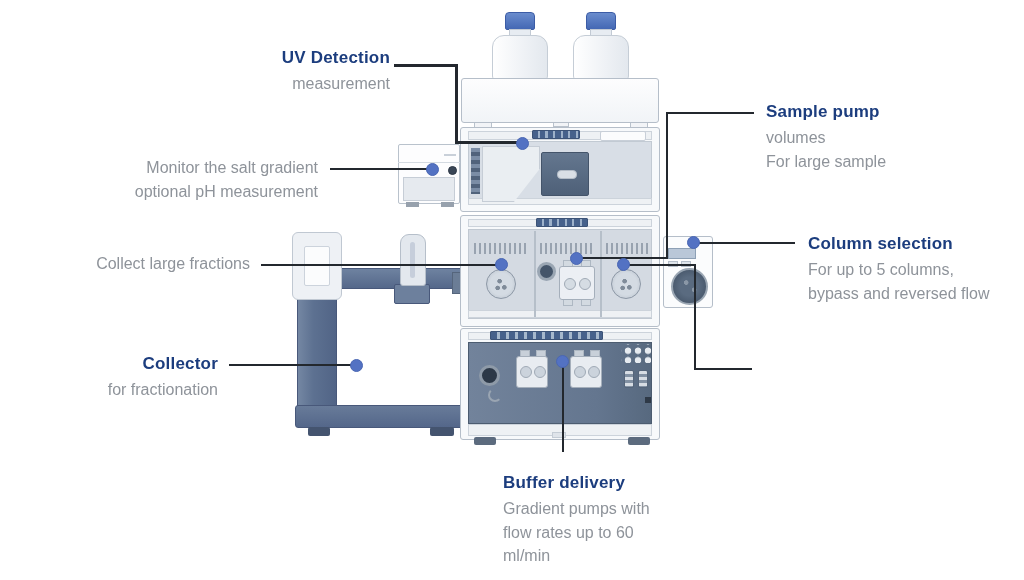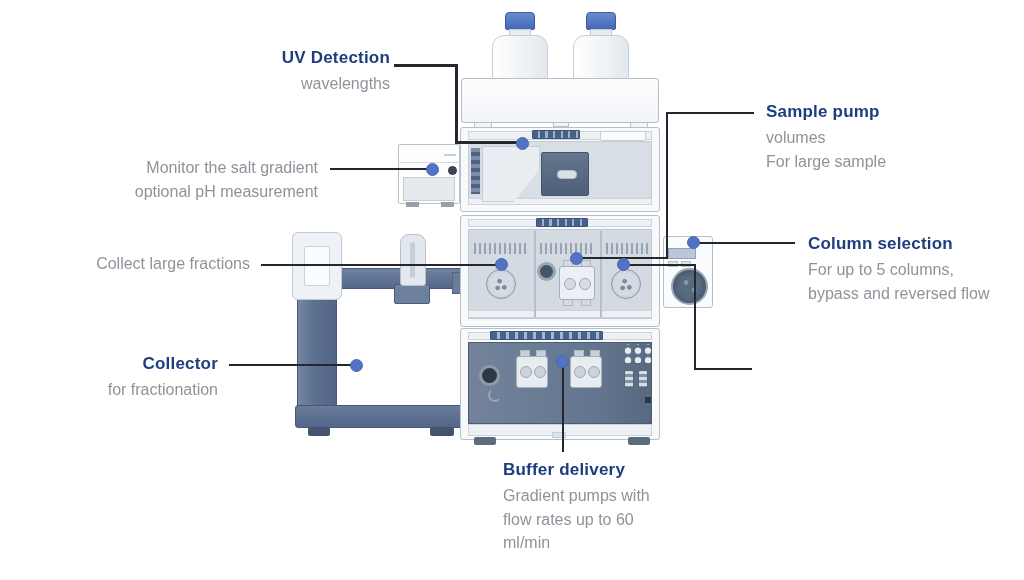--- a/index.html
+++ b/index.html
@@ -157,21 +157,21 @@
   <div class="mdot" style="left:426px;top:163px;"></div>
   <div class="mdot" style="left:495px;top:258px;"></div>
   <div class="mdot" style="left:570px;top:252px;"></div>
   <div class="mdot" style="left:617px;top:258px;"></div>
   <div class="mdot" style="left:687px;top:236px;"></div>
   <div class="mdot" style="left:350px;top:359px;"></div>
   <div class="mdot" style="left:556px;top:355px;"></div>
 
   <div class="callout ra" style="right:634px;top:47px;">
     <div class="ctitle">UV Detection</div>
-    <div class="csub">wavelengths</div>
+    <div class="csub">measurement</div>
   </div>
 
   <div class="callout ra" style="right:706px;top:156px;">
     <div class="csub">Monitor the salt gradient</div>
     <div class="csub">optional pH measurement</div>
   </div>
 
   <div class="callout ra" style="right:774px;top:252px;">
     <div class="csub">Collect large fractions</div>
   </div>
@@ -187,20 +187,20 @@
     <div class="csub">For large sample</div>
   </div>
 
   <div class="callout" style="left:808px;top:233px;">
     <div class="ctitle">Column selection</div>
     <div class="csub">For up to 5 columns,</div>
     <div class="csub">bypass and reversed flow</div>
   </div>
 
 
-  <div class="callout" style="left:503px;top:459px;">
+  <div class="callout" style="left:503px;top:472px;">
     <div class="ctitle">Buffer delivery</div>
     <div class="csub">Gradient pumps with</div>
     <div class="csub">flow rates up to 60</div>
     <div class="csub">ml/min</div>
   </div>
 
 </div>
 
 </body></html>

